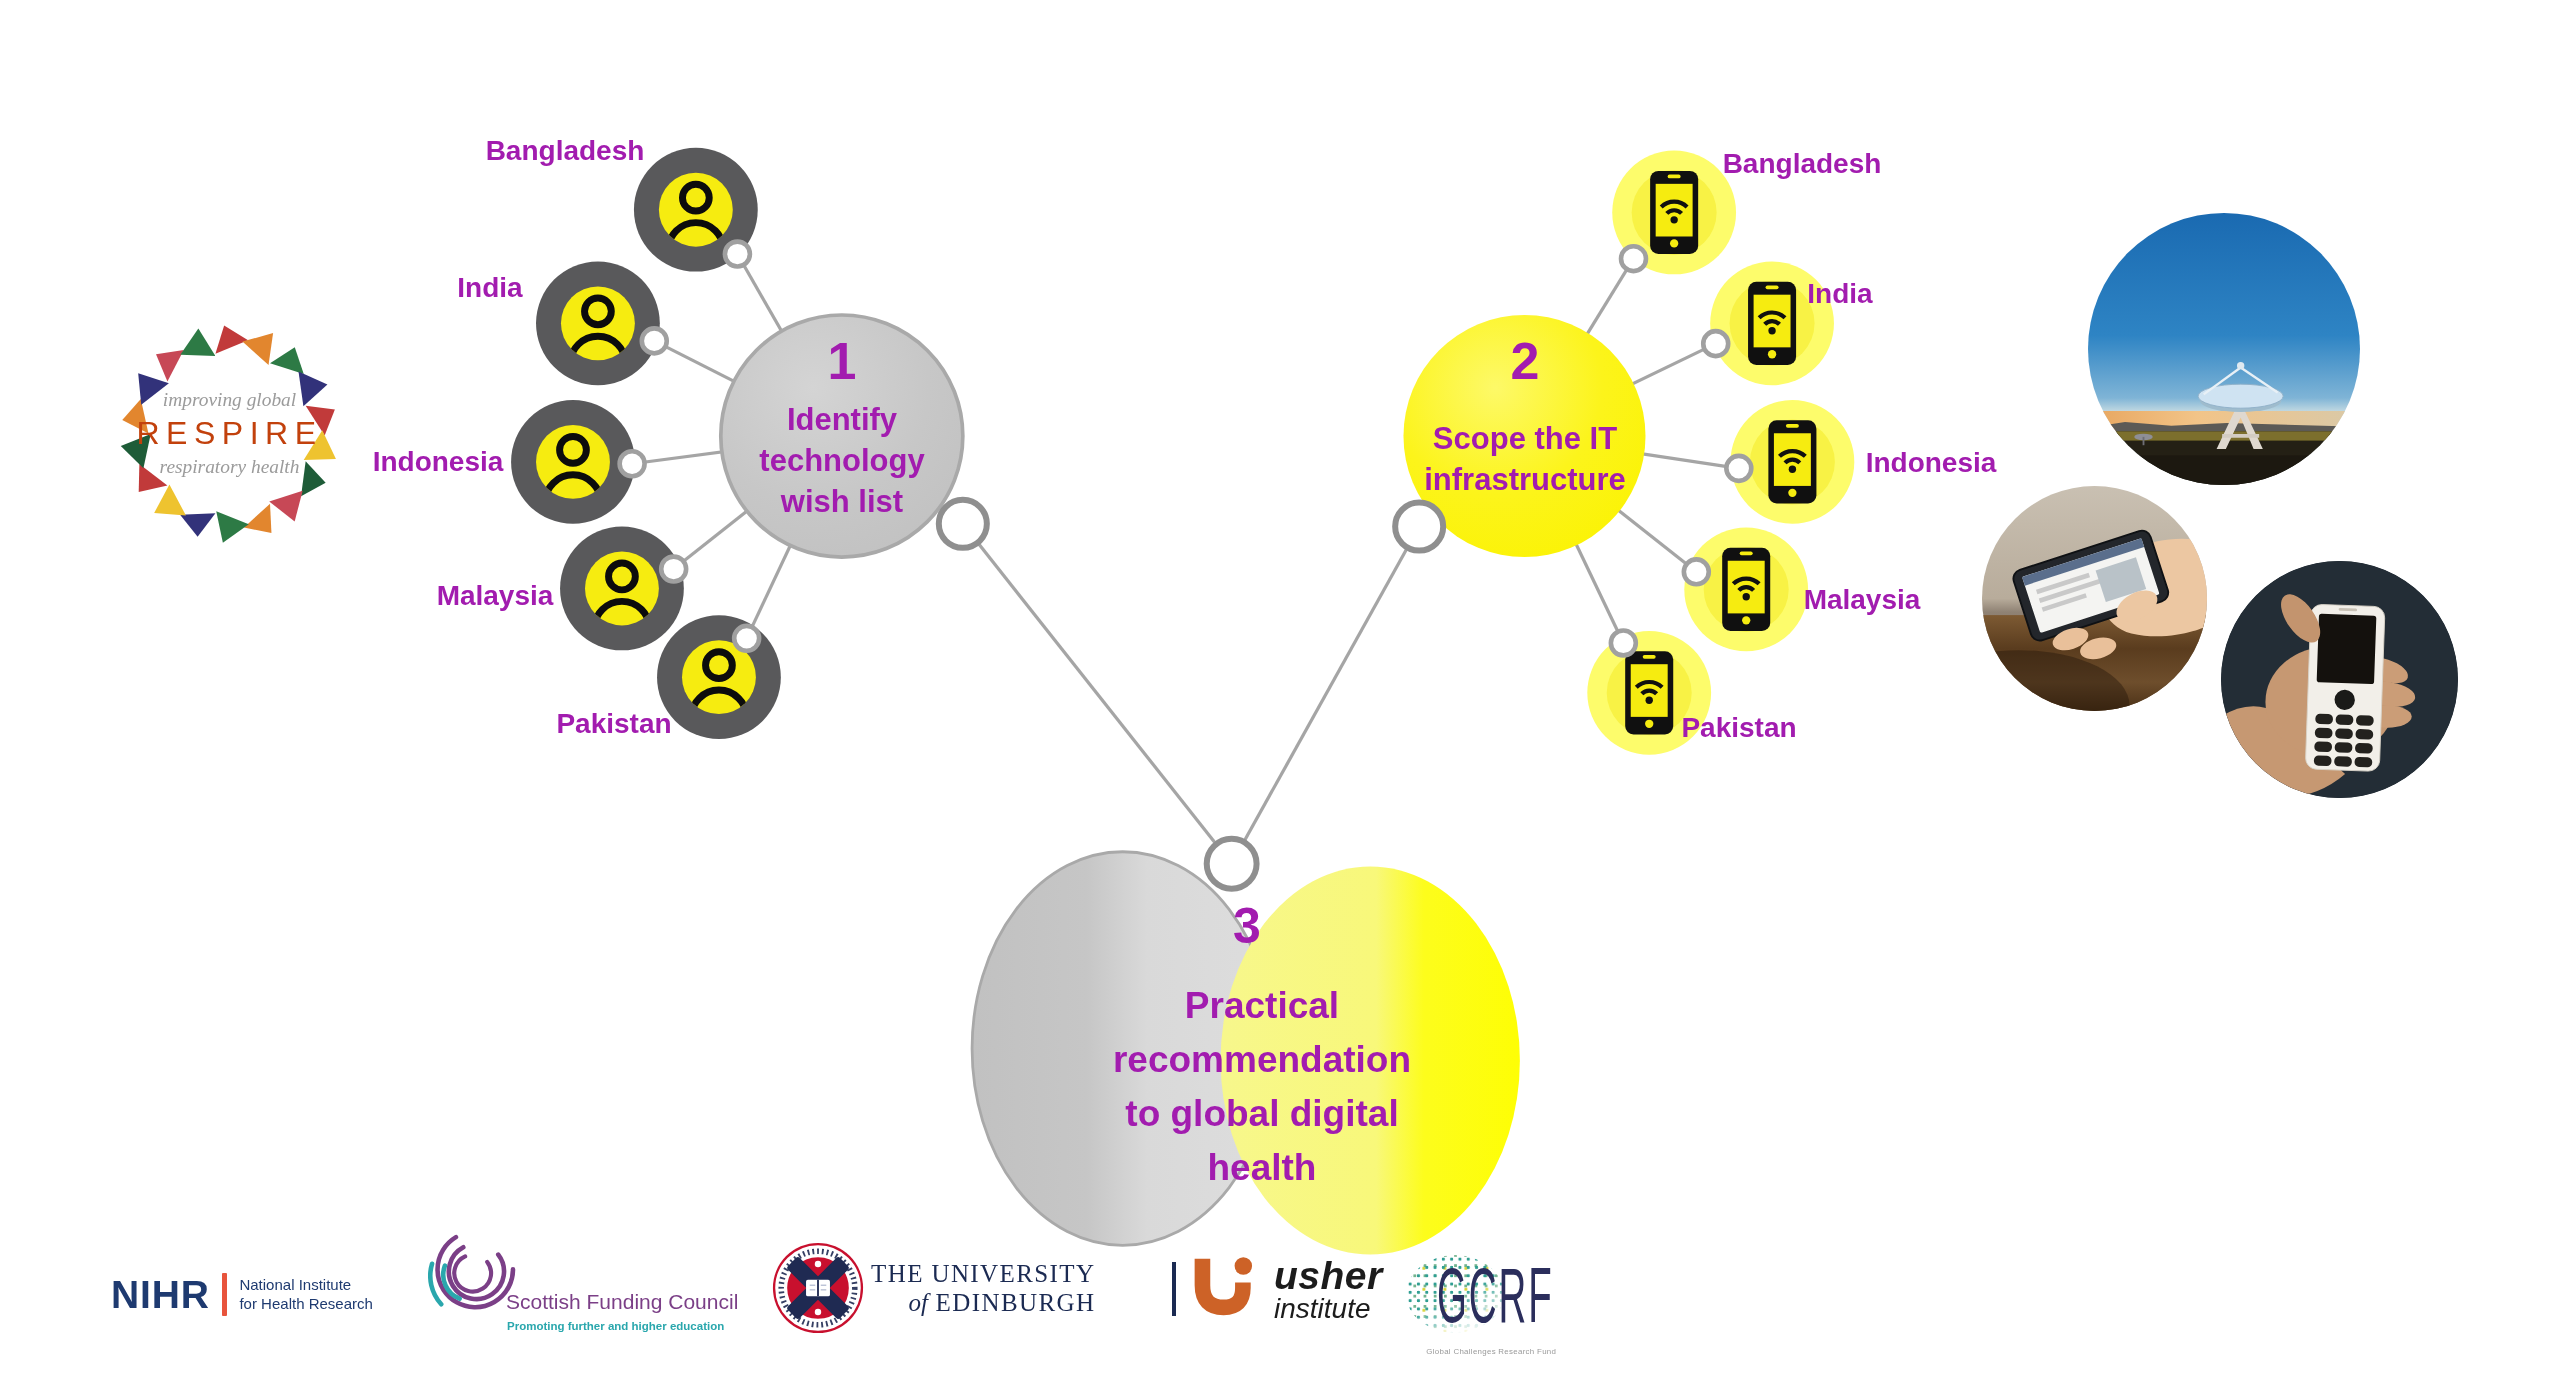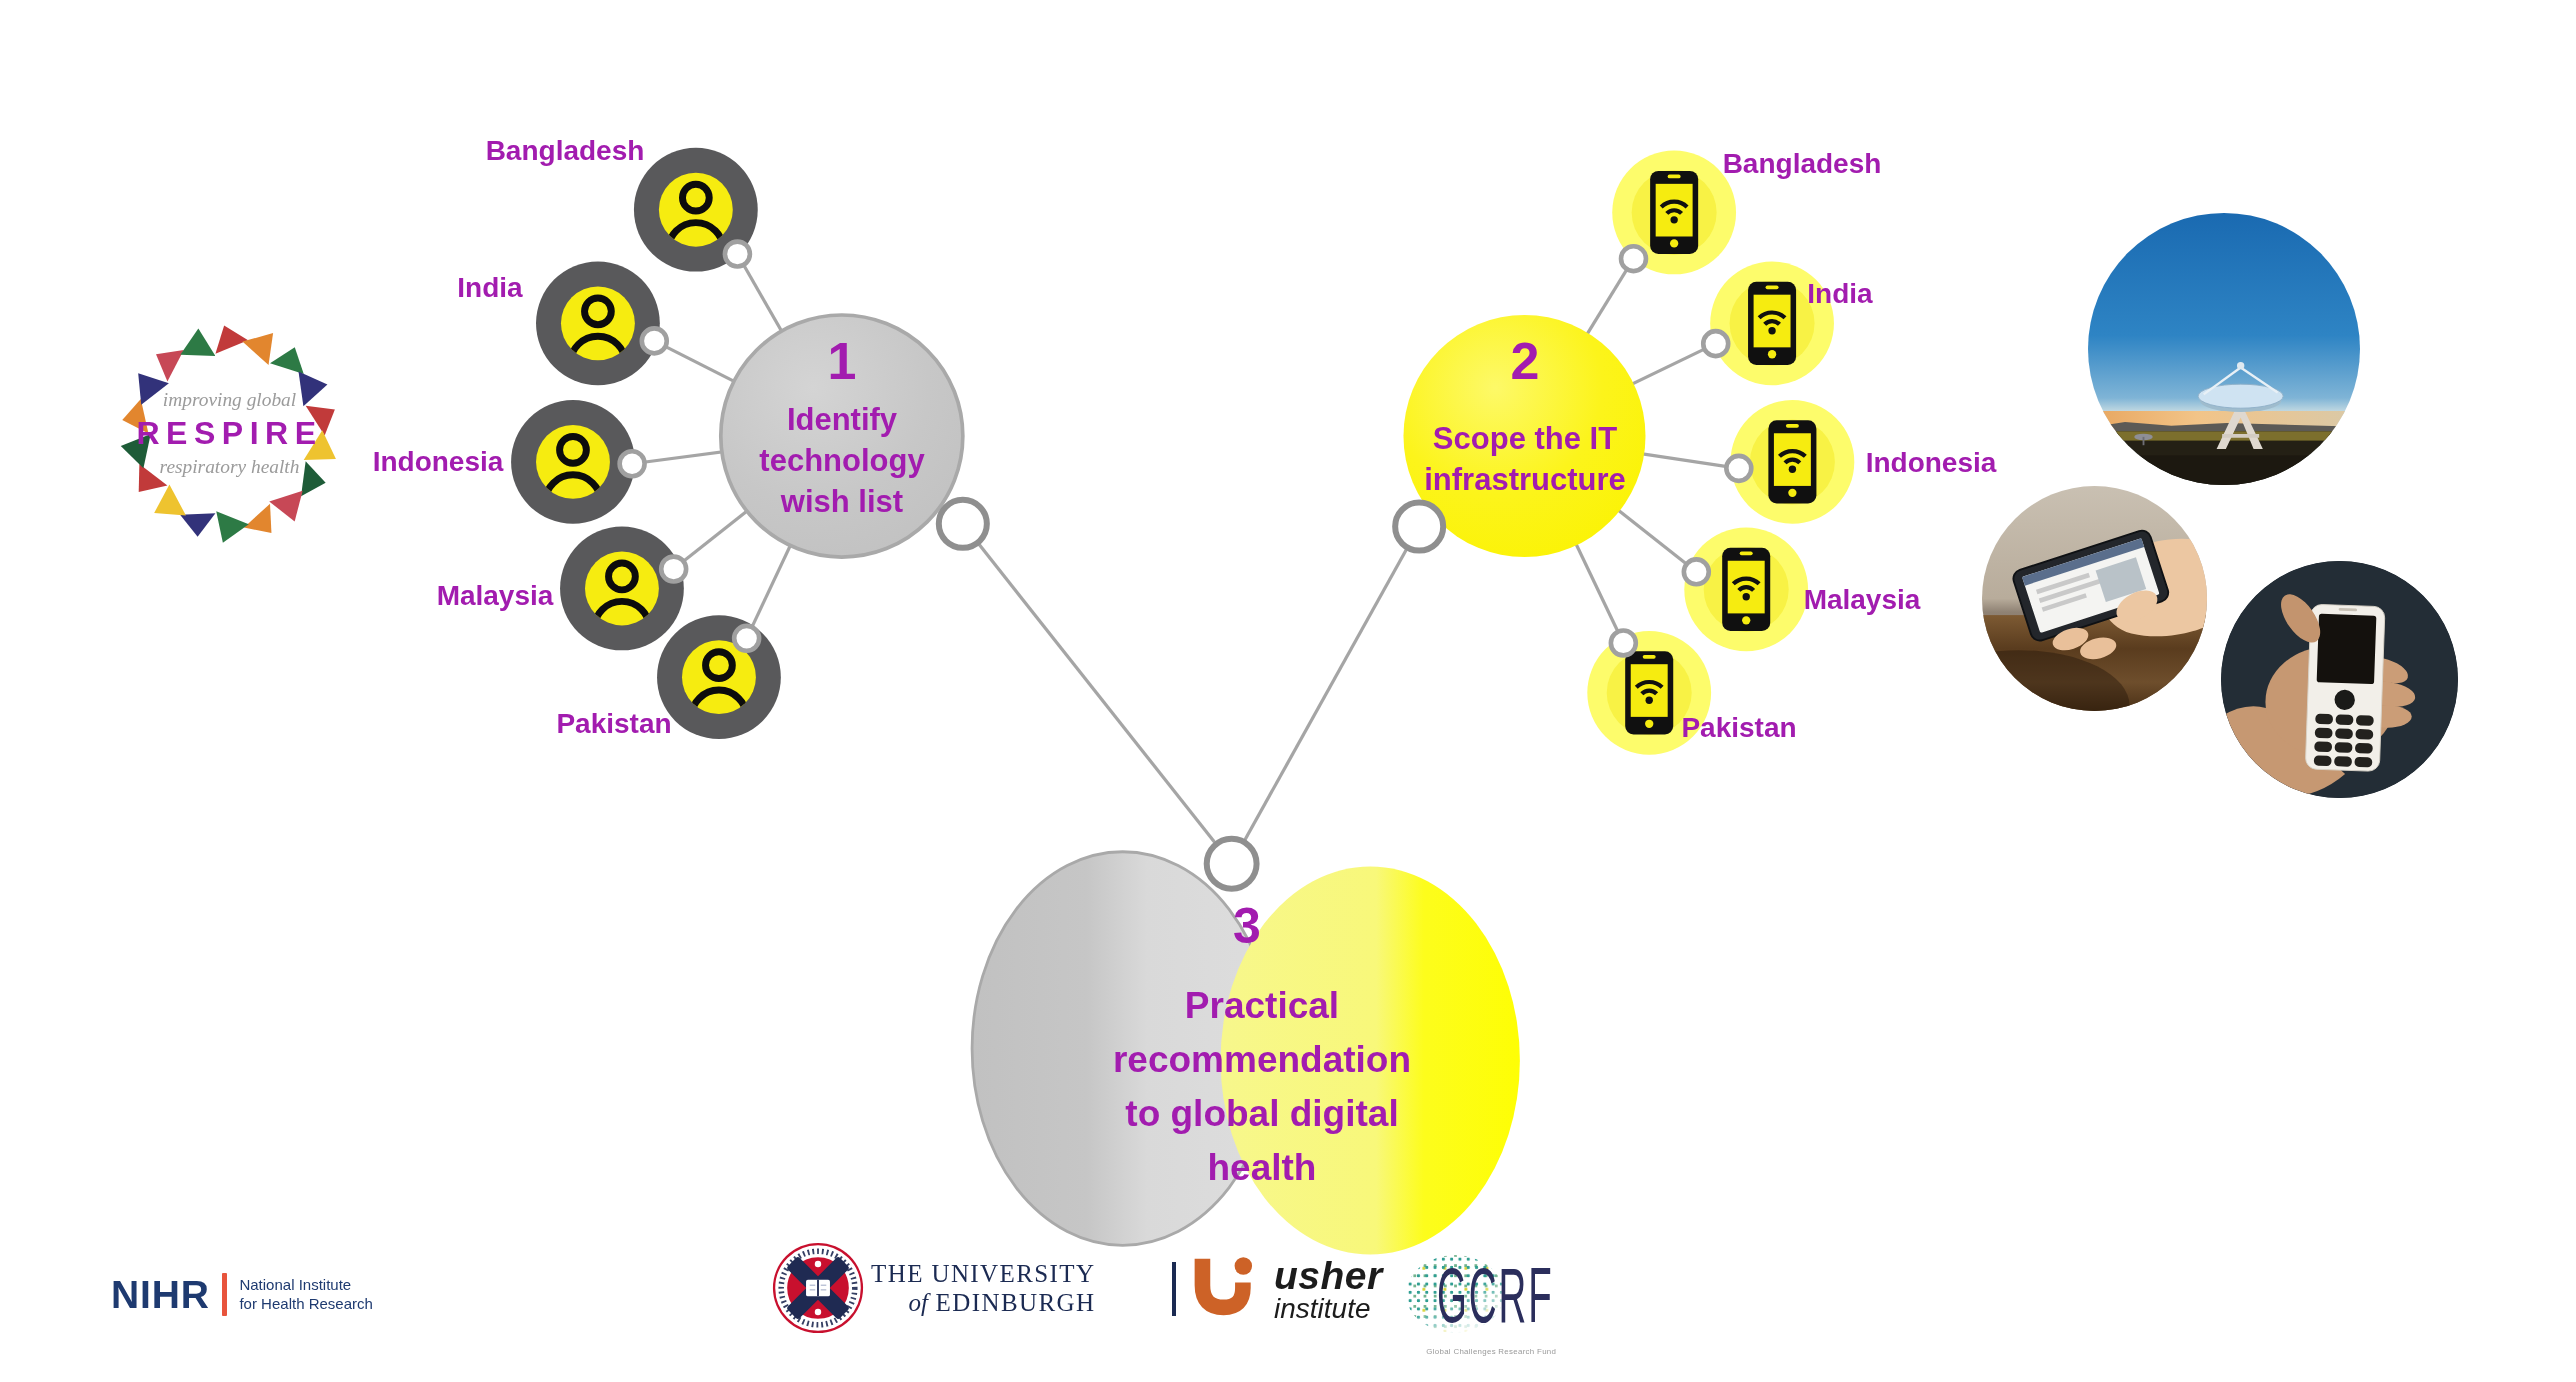--- a/index.html
+++ b/index.html
@@ -24,21 +24,21 @@
   .step-label{font-size:31px;line-height:41px;}
   .num3{font-size:50px;}
   .step3-label{font-size:37px;line-height:54px;}
 
   
   .respire{position:absolute;left:116px;top:320px;width:227px;height:227px;}
   .respire svg{position:absolute;left:0;top:0;}
   .respire-text{position:absolute;left:50%;top:50%;transform:translate(-50%,-50%);
                 text-align:center;width:194px;}
   .respire-small{font-family:"Liberation Serif",serif;font-style:italic;color:#9b9b9b;font-size:19.4px;line-height:22px;}
-  .respire-title{font-size:32px;font-weight:700;letter-spacing:6.5px;color:#a21caf;margin:4.6px 0 3.7px 0;}
+  .respire-title{font-size:32px;font-weight:400;letter-spacing:6.5px;color:#c2410c;margin:4.6px 0 3.7px 0;}
 
   
   .photo{position:absolute;border-radius:50%;overflow:hidden;}
   #photo-satellite{left:2088px;top:213px;width:272px;height:272px;}
   #photo-smartphone{left:1982px;top:486px;width:225px;height:225px;}
   #photo-feature{left:2221px;top:561px;width:237px;height:237px;}
 
   
   .nihr{position:absolute;left:111px;top:1273px;display:flex;align-items:center;gap:12px;}
   .nihr-abbr{font-size:39px;font-weight:800;color:#1e3a70;letter-spacing:0.9px;line-height:41px;}
@@ -342,20 +342,33 @@
 
   <div class="nihr">
     <div class="nihr-abbr">NIHR</div>
     <div class="nihr-bar"></div>
     <div class="nihr-name">
       <div>National Institute</div>
       <div>for Health Research</div>
     </div>
   </div>
 
+  <div class="sfc">
+    <svg class="sfc-swirl" width="89" height="103" viewBox="0 0 96 112">
+      <g fill="none" stroke-linecap="round">
+        <path d="M 30 11 A 41 41 0 1 0 92 46" stroke="#7b3f87" stroke-width="5"></path>
+        <path d="M 38 22 A 30 30 0 1 0 76 30" stroke="#7b3f87" stroke-width="5"></path>
+        <path d="M 40 32 A 20 20 0 1 0 64 38" stroke="#7b3f87" stroke-width="4.5"></path>
+        <path d="M 14 84 A 46 46 0 0 1 4 40" stroke="#2aa7ad" stroke-width="5"></path>
+        <path d="M 34 78 A 28 28 0 0 1 18 42" stroke="#2aa7ad" stroke-width="5"></path>
+      </g>
+    </svg>
+    <div class="sfc-name">Scottish Funding Council</div>
+    <div class="sfc-tag">Promoting further and higher education</div>
+  </div>
 
   <div class="uoe">
     <svg width="92" height="96" viewBox="0 0 100 104">
       <circle cx="50" cy="52" r="49" fill="#c8102e"></circle>
       <circle cx="50" cy="52" r="40" fill="none" stroke="#ffffff" stroke-width="13"></circle>
       <circle cx="50" cy="52" r="40" fill="none" stroke="#1f2a52" stroke-width="6" stroke-dasharray="2 3.2" opacity="0.9"></circle>
       <g transform="translate(50,52)">
         <rect x="-40" y="-9" width="80" height="18" rx="3" fill="#1f2a52" transform="rotate(45)"></rect>
         <rect x="-40" y="-9" width="80" height="18" rx="3" fill="#1f2a52" transform="rotate(-45)"></rect>
         <circle cy="-26" r="3.5" fill="#ffffff"></circle>

